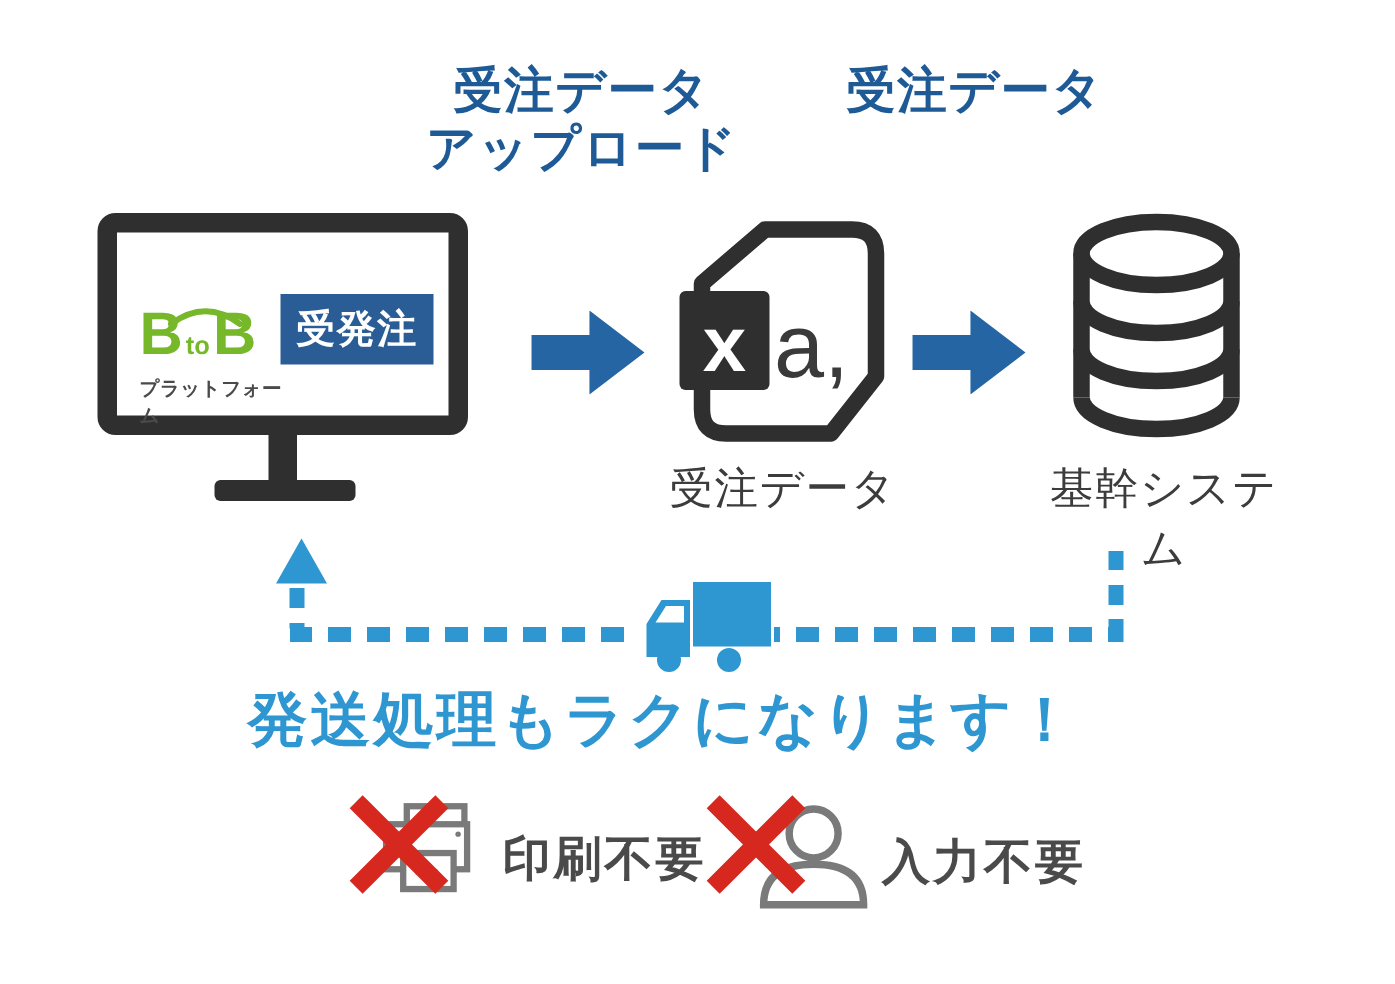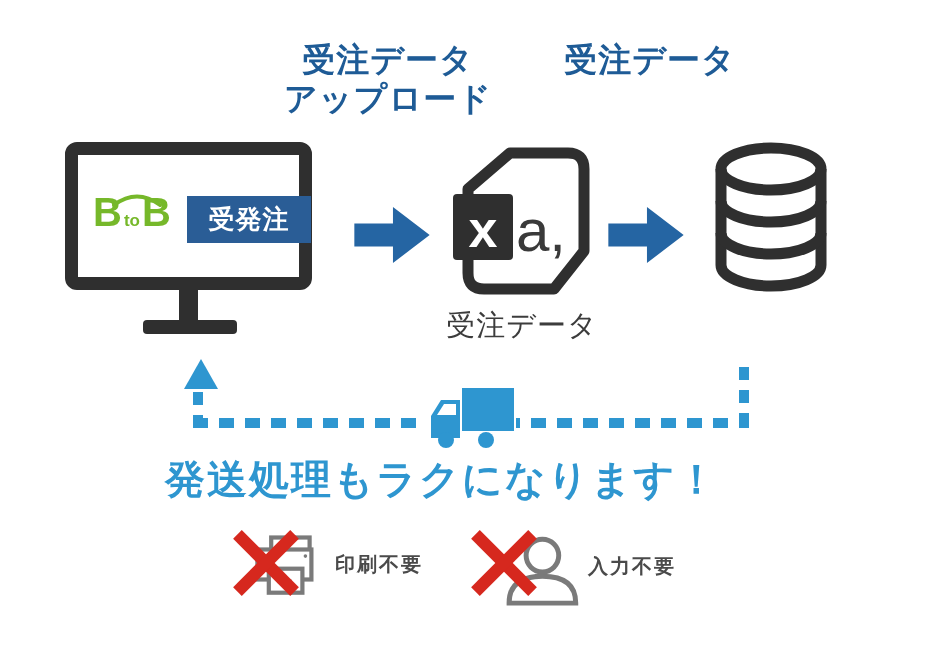--- a/index.html
+++ b/index.html
@@ -11,42 +11,42 @@
   #canvas{position:relative;width:930px;height:656px;background:#ffffff;overflow:hidden;
           font-family:"Liberation Sans",sans-serif;}
   .abs{position:absolute;}
   .hdr{width:280px;text-align:center;font-size:33px;font-weight:bold;
        color:var(--deep-blue);line-height:39px;letter-spacing:1px;}
   
   .mon-frame{left:65px;top:142px;width:247px;height:148px;box-sizing:border-box;
              border:13px solid var(--dark);border-radius:12px;background:#fff;}
   .mon-stand{left:179px;top:289px;width:19px;height:34px;background:var(--dark);}
   .mon-base{left:143px;top:320px;width:94px;height:14px;background:var(--dark);border-radius:4px;}
-  .logo-left{left:93px;top:195px;width:96px;}
+  .logo-left{left:93px;top:206px;width:96px;}
   .btob{position:relative;color:var(--green);font-weight:bold;line-height:34px;white-space:nowrap;}
   .btob .big{font-size:40px;}
   .btob .small{font-size:17px;padding:0 2px;}
   .arc{position:absolute;left:19px;top:-4px;}
   .platform{font-size:13px;font-weight:bold;color:var(--gray-label);letter-spacing:0.3px;margin-top:1px;}
-  .badge{left:187px;top:196px;width:124px;height:47px;background:var(--badge-blue);color:#fff;
+  .badge{left:187px;top:196px;width:102px;height:47px;background:var(--badge-blue);color:#fff;
          font-size:26px;font-weight:bold;display:flex;align-items:center;justify-content:center;letter-spacing:1px;}
   
   .icon-label{width:180px;text-align:center;font-size:29px;color:#3c3c3c;letter-spacing:1px;}
   
   .tri-up{left:184px;top:359px;width:0;height:0;border-left:17px solid transparent;
           border-right:17px solid transparent;border-bottom:30px solid var(--light-blue);}
   .dash-h{left:193px;top:418px;width:556px;height:10px;
           background:repeating-linear-gradient(90deg,var(--light-blue) 0 15px,transparent 15px 26px);}
   .dash-v1{left:193px;top:392px;width:10px;height:27px;
           background:repeating-linear-gradient(180deg,var(--light-blue) 0 13px,transparent 13px 23px);}
   .dash-v2{left:739px;top:367px;width:10px;height:51px;
           background:repeating-linear-gradient(180deg,var(--light-blue) 0 13px,transparent 13px 23px);}
   .message{left:165px;top:452px;width:610px;font-size:40px;font-weight:bold;
            color:var(--light-blue);letter-spacing:2px;}
-  .benefit-label{font-size:20px;font-weight:bold;color:var(--gray-label);letter-spacing:2px;}
+  .benefit-label{font-size:32px;font-weight:bold;color:var(--gray-label);letter-spacing:2px;}
   svg text{font-family:"Liberation Sans",sans-serif;}
 </style>
 </head>
 <body>
 
 <div id="canvas">
 
   <div class="abs hdr" style="left:248px;top:40px;">
     <div>受注データ</div>
     <div>アップロード</div>
@@ -59,20 +59,21 @@
     <div class="abs mon-frame"></div>
     <div class="abs mon-stand"></div>
     <div class="abs mon-base"></div>
     <div class="abs logo-left">
       <div class="btob">
         <svg class="arc" width="50" height="16" viewBox="0 0 50 16">
           <path d="M2 14 Q25 -3 48 14" fill="none" stroke="#76b82a" stroke-width="4" stroke-linecap="round"></path>
         </svg>
         <span class="big">B</span><span class="small">to</span><span class="big">B</span>
       </div>
+      <div class="platform">プラットフォーム</div>
     </div>
     <div class="abs badge">受発注</div>
   </div>
 
   <svg class="abs" style="left:352px;top:207px;" width="80" height="56" viewBox="0 0 78 58">
     <polygon points="0,17 40,17 40,0 78,29 40,58 40,41 0,41" fill="#2565a3"></polygon>
   </svg>
 
   <svg class="abs" style="left:452px;top:147px;" width="140" height="148" viewBox="0 0 140 148">
     <path d="M58 6 H116 Q132 6 132 22 V104 L102 142 H32 Q16 142 16 126 V42 Z" fill="#ffffff" stroke="#2f2f2f" stroke-width="11" stroke-linejoin="round"></path>
@@ -88,20 +89,21 @@
 
   <svg class="abs" style="left:710px;top:141px;" width="123" height="152" viewBox="0 0 123 152">
     <g fill="none" stroke="#2f2f2f" stroke-width="11">
       <ellipse cx="61" cy="28" rx="50" ry="21"></ellipse>
       <path d="M11 28 V124 M111 28 V124"></path>
       <path d="M11 60 A50 21 0 0 0 111 60"></path>
       <path d="M11 92 A50 21 0 0 0 111 92"></path>
       <path d="M11 124 A50 21 0 0 0 111 124"></path>
     </g>
   </svg>
+  <div class="abs icon-label" style="left:686px;top:306px;">基幹システム</div>
 
   <div class="abs tri-up"></div>
   <div class="abs dash-v1"></div>
   <div class="abs dash-h"></div>
   <div class="abs dash-v2"></div>
 
   <svg class="abs" style="left:424px;top:387px;" width="92" height="62" viewBox="0 0 92 62">
     <rect x="0" y="0" width="92" height="62" fill="#ffffff"></rect>
     <g fill="#2e96d0">
       <rect x="38" y="1" width="52" height="43"></rect>

